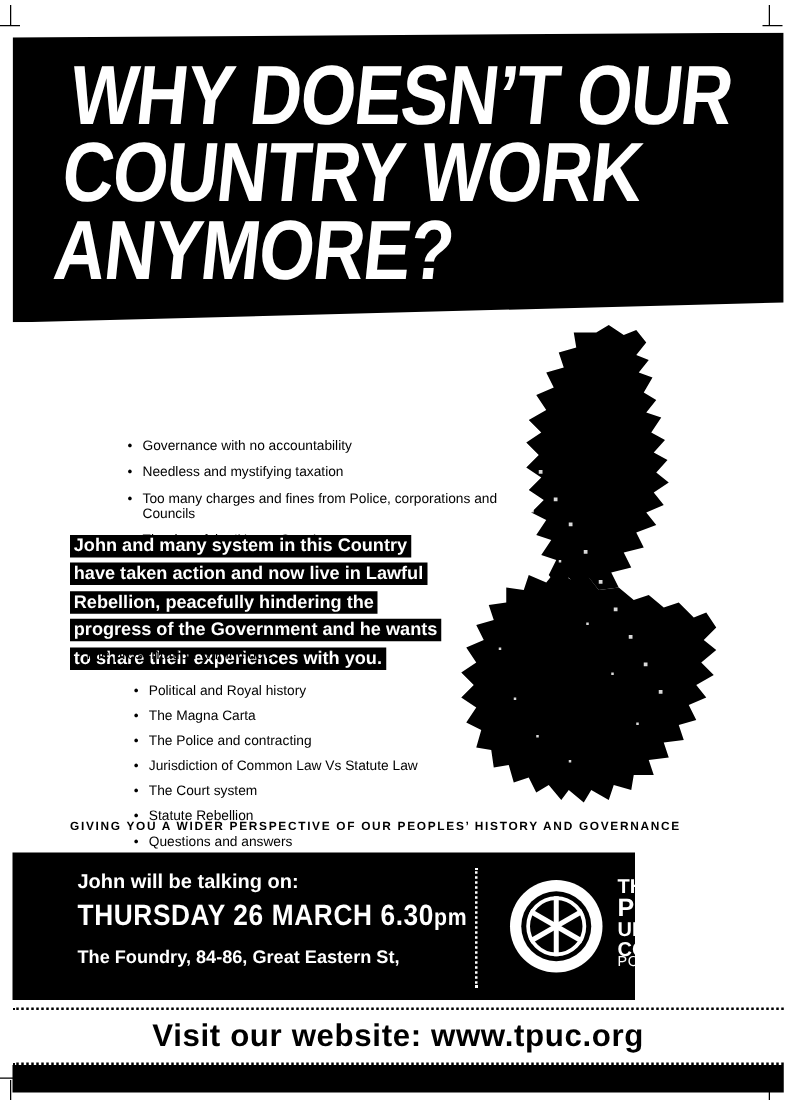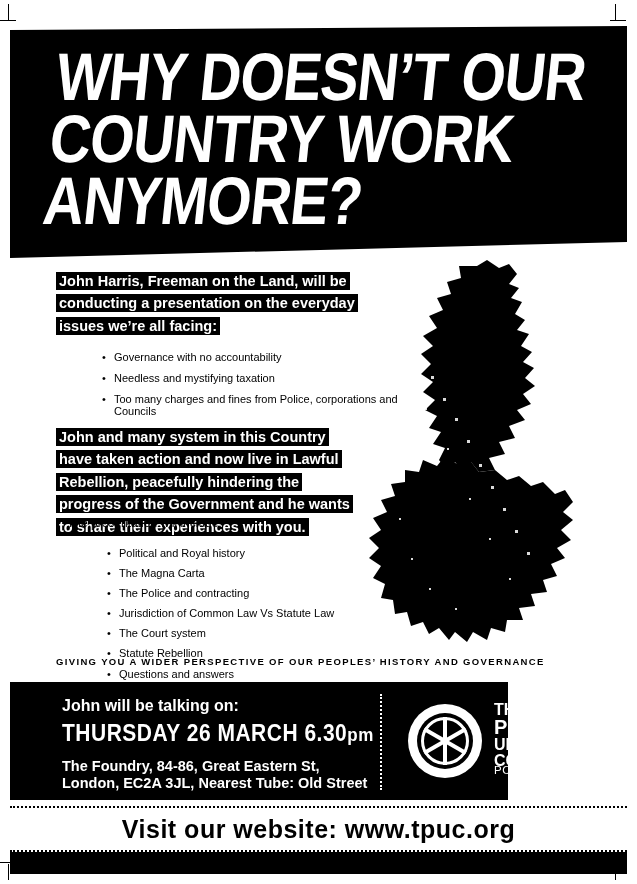--- a/index.html
+++ b/index.html
@@ -349,23 +349,20 @@
           <rect x="130" y="280" width="2" height="2"></rect>
             <rect x="150" y="320" width="2" height="2"></rect>
           <rect x="40" y="260" width="2" height="2"></rect>
             <rect x="52" y="300" width="2" height="2"></rect>
           <rect x="70" y="330" width="2" height="2"></rect>
             <rect x="96" y="350" width="2" height="2"></rect>
         </g>
       </svg>
     </div>
 
-    <div class="hl-wrap" id="intro-block">
-      <span class="hl">John Harris, Freeman on the Land, will be conducting a presentation on the everyday issues we’re all facing:</span>
-    </div>
 
     <ul class="bullets" id="issues-list">
       <li>Governance with no accountability</li>
       <li>Needless and mystifying taxation</li>
       <li>Too many charges and fines from Police, corporations and Councils</li>
       <li>The rise of the ‘Nanny State’</li>
     </ul>
 
     <div class="hl-wrap" id="rebellion-block">
       <span class="hl">John and many system in this Country have taken action and now live in Lawful Rebellion, peacefully hindering the progress of the Government and he wants to share their experiences with you.</span>
@@ -385,21 +382,20 @@
 
     <div class="tagline">GIVING YOU A WIDER PERSPECTIVE OF OUR PEOPLES’ HISTORY AND GOVERNANCE</div>
   </div>
 
   <div class="footer-band">
     <div class="talk-line">John will be talking on:</div>
     <div class="date-line">
       <span>THURSDAY 26 MARCH 6.30</span><span class="pm">pm</span>
     </div>
     <div class="addr1">The Foundry, 84-86, Great Eastern St,</div>
-    <div class="addr2">London, EC2A 3JL, Nearest Tube: Old Street</div>
 
     <div class="divider-dotted"></div>
 
     <div class="logo">
       <div class="logo-mark">
         <div class="inner"></div>
         <div class="ring" style="left:13px;top:13px;width:48px;height:48px;"></div>
         <div class="bar b1" style="left:35px;top:13px;height:48px;width:4px;"></div>
         <div class="bar b2" style="left:35px;top:13px;height:48px;width:4px;"></div>
         <div class="bar b3" style="left:35px;top:13px;height:48px;width:4px;"></div>

